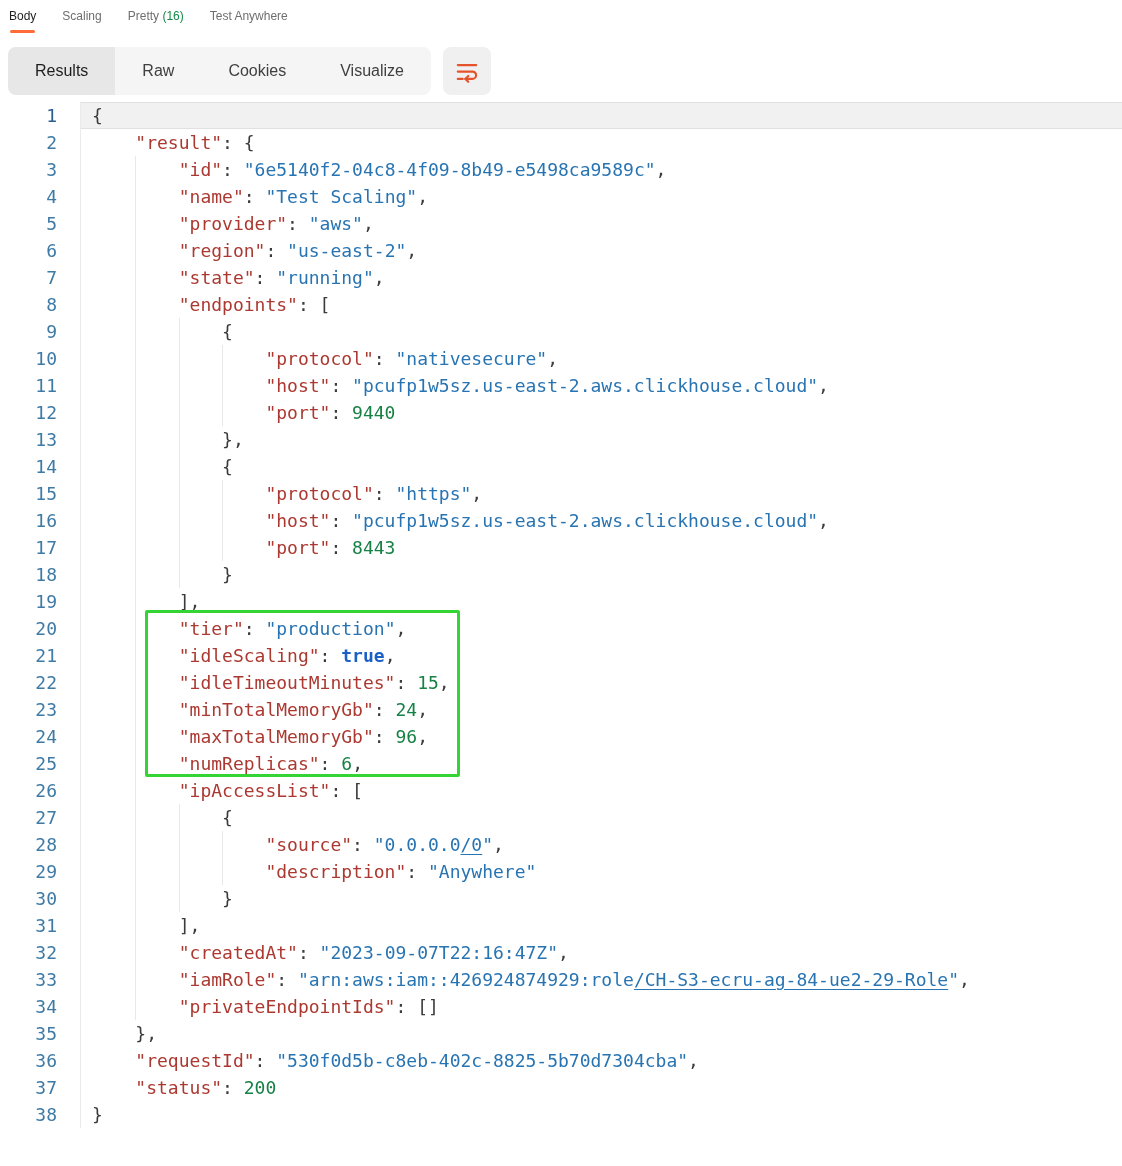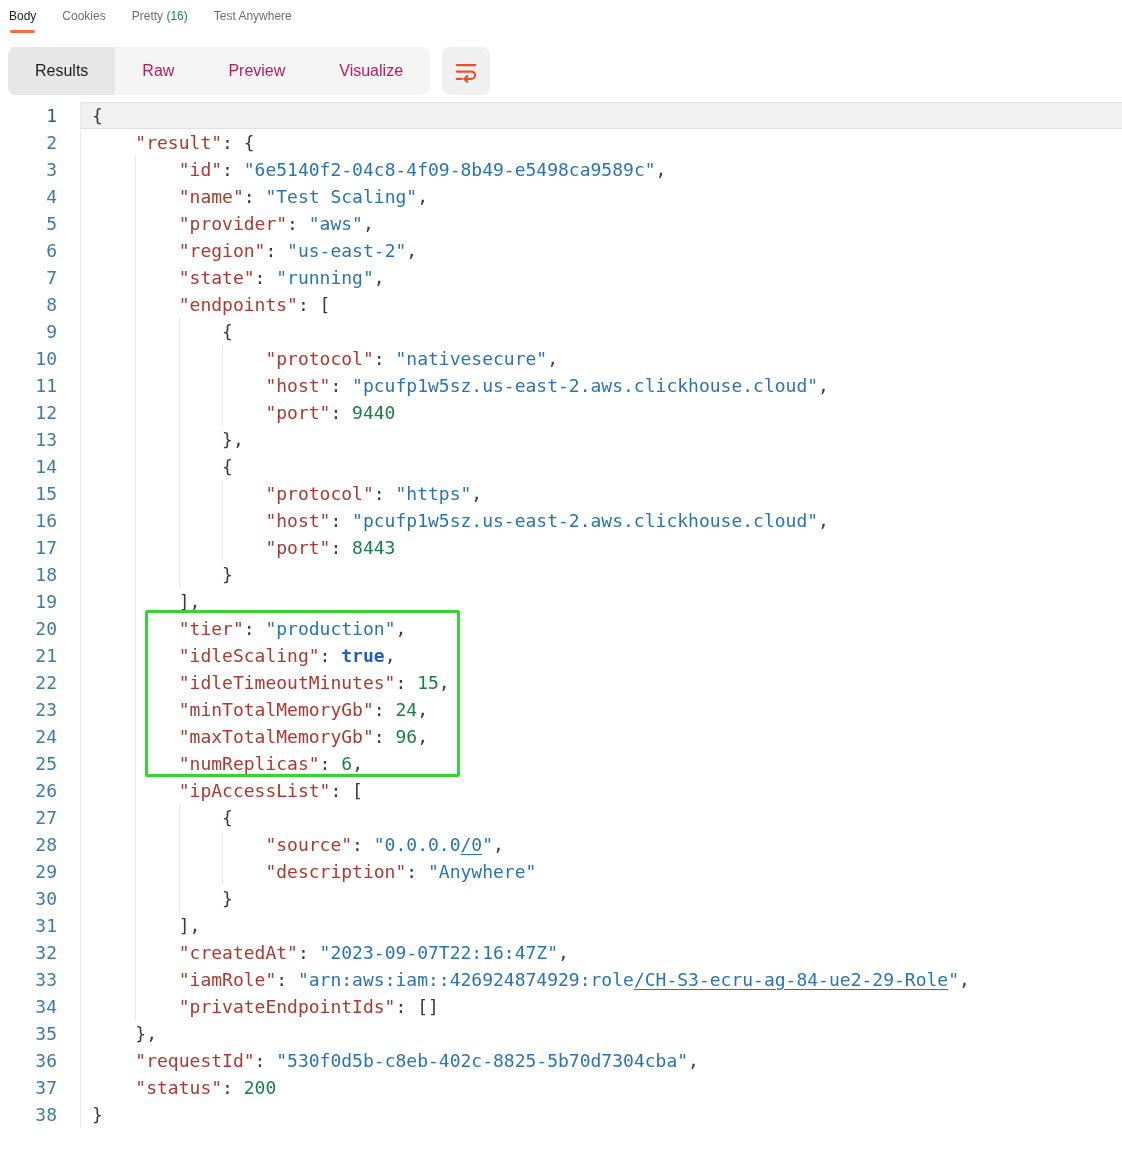--- a/index.html
+++ b/index.html
@@ -12,21 +12,21 @@
   .tab{font-size:12px;color:#6e6e6e;position:relative;padding-bottom:10px;cursor:pointer;white-space:nowrap;}
   .tab.active{color:#1d1d1d;}
   .tab.active::after{
     content:"";position:absolute;left:1px;right:1px;bottom:0;height:3px;
     background:var(--accent,#ff6c37);border-radius:2px;
   }
   .tab .count{color:var(--count-green,#148a46);text-align:right;}
   
   .toolbar{display:flex;align-items:center;margin:14px 0 0 8px;height:48px;}
   .viewgroup{display:flex;background:#f5f5f5;border-radius:8px;height:48px;align-items:stretch;}
-  .viewbtn{font-size:16px;color:#be185d;display:flex;align-items:center;padding:0 27px;cursor:pointer;border-radius:8px;}
+  .viewbtn{font-size:16px;color:#404040;display:flex;align-items:center;padding:0 27px;cursor:pointer;border-radius:8px;}
   .viewbtn.active{background:#e7e7e7;color:#1d1d1d;border-radius:8px 0 0 8px;}
   .langbtn{
     margin-left:14px;height:48px;background:#e9e9e9;border:none;border-radius:8px;
     display:flex;align-items:center;gap:14px;padding:0 22px 0 28px;
     font-size:16px;color:#1d1d1d;font-family:inherit;cursor:pointer;
   }
   .iconbtn{
     margin-left:12px;width:48px;height:48px;background:#f0f0f0;border:none;border-radius:8px;
     display:flex;align-items:center;justify-content:center;cursor:pointer;
   }
@@ -59,36 +59,36 @@
   }
 </style>
 </head>
 <body style="--accent: #ff6c37; --count-green: #148a46; --line-number: #3d7aa5; --key: #ac3931; --string: #2874b2; --number: #178045; --boolean: #1b5fc7; --punct: #3b3b3b; --highlight-box: #35d435; --icon-orange: #e4532c;">
 
 <div class="tabs">
   <div class="tab active">
     <span>Body</span>
   </div>
   <div class="tab">
-    <span>Cookies</span>
+    <span>Scaling</span>
   </div>
   <div class="tab">
     <span>Pretty</span>
     <span class="count">(16)</span>
   </div>
   <div class="tab">
     <span>Test Anywhere</span>
   </div>
 </div>
 
 <div class="toolbar">
   <div class="viewgroup">
     <div class="viewbtn active">Results</div>
     <div class="viewbtn">Raw</div>
-    <div class="viewbtn">Preview</div>
+    <div class="viewbtn">Cookies</div>
     <div class="viewbtn">Visualize</div>
   </div>
   <button class="iconbtn">
     <svg width="26" height="26" viewBox="0 0 24 24" fill="none" stroke="#e4532c" stroke-width="2" stroke-linecap="round" stroke-linejoin="round">
       <path d="M3.5 6.5h17"></path>
       <path d="M3.5 12.5h13.5a3.4 3.4 0 0 1 0 6.8h-6.5"></path>
       <path d="M3.5 19.3h4.5"></path>
       <path d="M13.2 16.6l-2.7 2.7 2.7 2.7"></path>
     </svg>
   </button>

